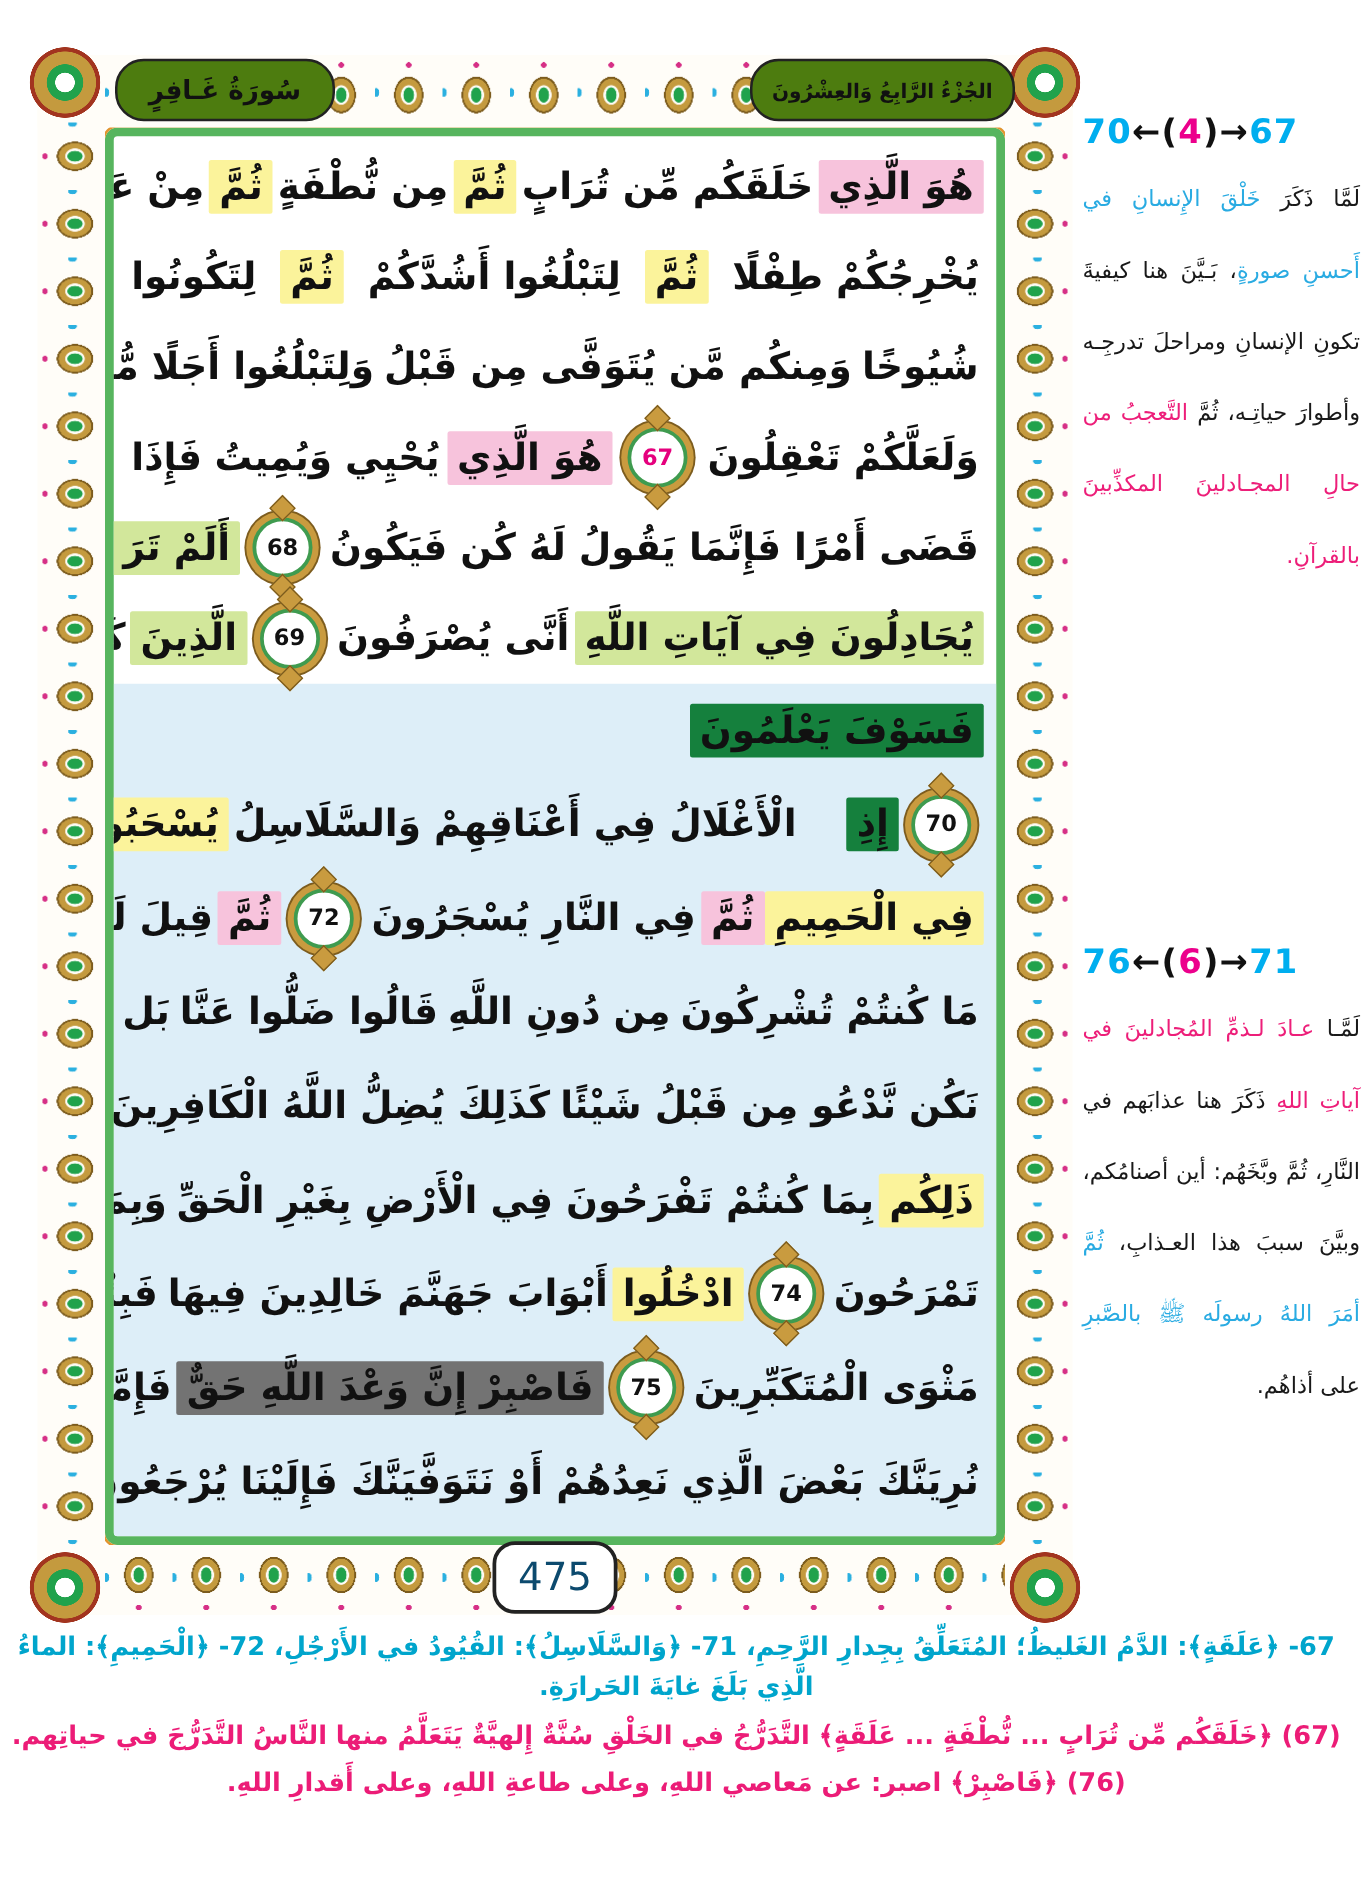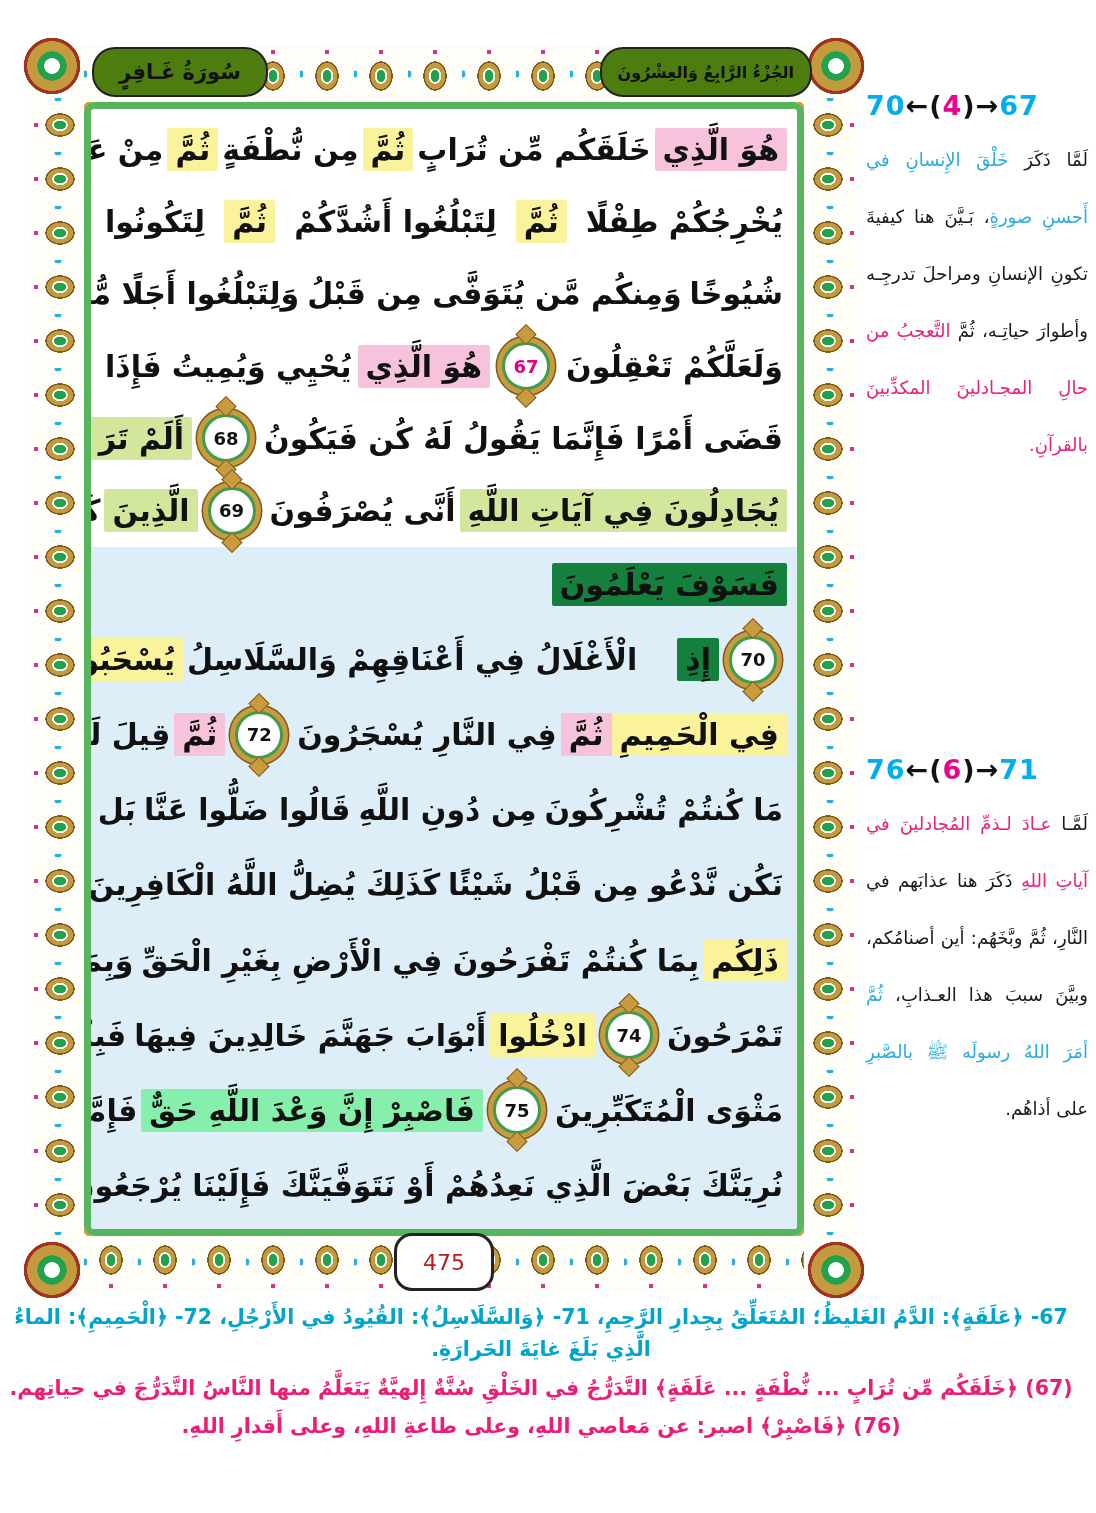--- a/index.html
+++ b/index.html
@@ -44,36 +44,36 @@
   .corner.bl{left:-8px;bottom:-8px}.corner.br{right:-8px;bottom:-8px}
   
   .cartouche{position:absolute;top:3px;height:46px;background:#4d7c0f;border:2.5px solid #222;
     border-radius:23px;display:flex;align-items:center;justify-content:center;z-index:4;
     font-weight:bold;color:#111;padding:0 16px;}
   .cartouche.surah{left:62px;min-width:140px;font-size:21px;}
   .cartouche.juz{right:46px;min-width:150px;font-size:16px;}
   
   .page-plate{position:absolute;left:50%;transform:translateX(-50%);bottom:1px;width:94px;height:52px;
     background:#fff;border:3px solid #222;border-radius:18px;display:flex;align-items:center;
-    justify-content:center;font-size:22px;color:#b91c1c;z-index:4;direction:ltr;}
+    justify-content:center;font-size:31px;color:#0c4a6e;z-index:4;direction:ltr;}
   
   .inner{position:absolute;left:54px;right:54px;top:58px;bottom:56px;
     border:7px solid #57b55e;outline:2px solid #e1952f;border-radius:10px;background:#fff;
     display:flex;flex-direction:column;overflow:hidden;z-index:1;}
   .qwhite{flex:6 0 0;display:flex;flex-direction:column;padding:4px 10px 0 10px;}
   .qblue{flex:9.35 0 0;display:flex;flex-direction:column;background:#ddeef8;padding:0 10px 6px 10px;}
   .qline{flex:1 1 0;display:flex;direction:rtl;align-items:center;justify-content:space-between;
     font-size:30px;font-weight:bold;color:#111;white-space:nowrap;}
   .seg{white-space:nowrap;padding:2px 4px;}
   .hl{padding:4px 8px;border-radius:2px;}
   .hl-pink{background:#f7c3dc;}
   .hl-yellow{background:#fbf39b;}
   .hl-green{background:#d2e79b;}
   .hl-blue{background:#15803d;margin-left:36px;}
-  .hl-orange{background:#86efac;}
+  .hl-orange{background:#737373;}
   
   .marker{position:relative;display:inline-flex;align-items:center;justify-content:center;
     width:42px;height:42px;border-radius:50%;background:#fff;border:3px solid #3f9b4f;
     box-shadow:0 0 0 5px #c99b3f,0 0 0 6.5px #7c5c1e;margin:0 10px;flex:0 0 auto;
     font-size:18px;font-weight:bold;color:#111;direction:ltr;}
   .marker::before,.marker::after{content:"";position:absolute;left:50%;width:13px;height:13px;
     background:#c99b3f;border:1.5px solid #7c5c1e;transform:translateX(-50%) rotate(45deg);}
   .marker::before{top:-18px}.marker::after{bottom:-18px}
   .marker.magenta{color:#e5007d;}
   

